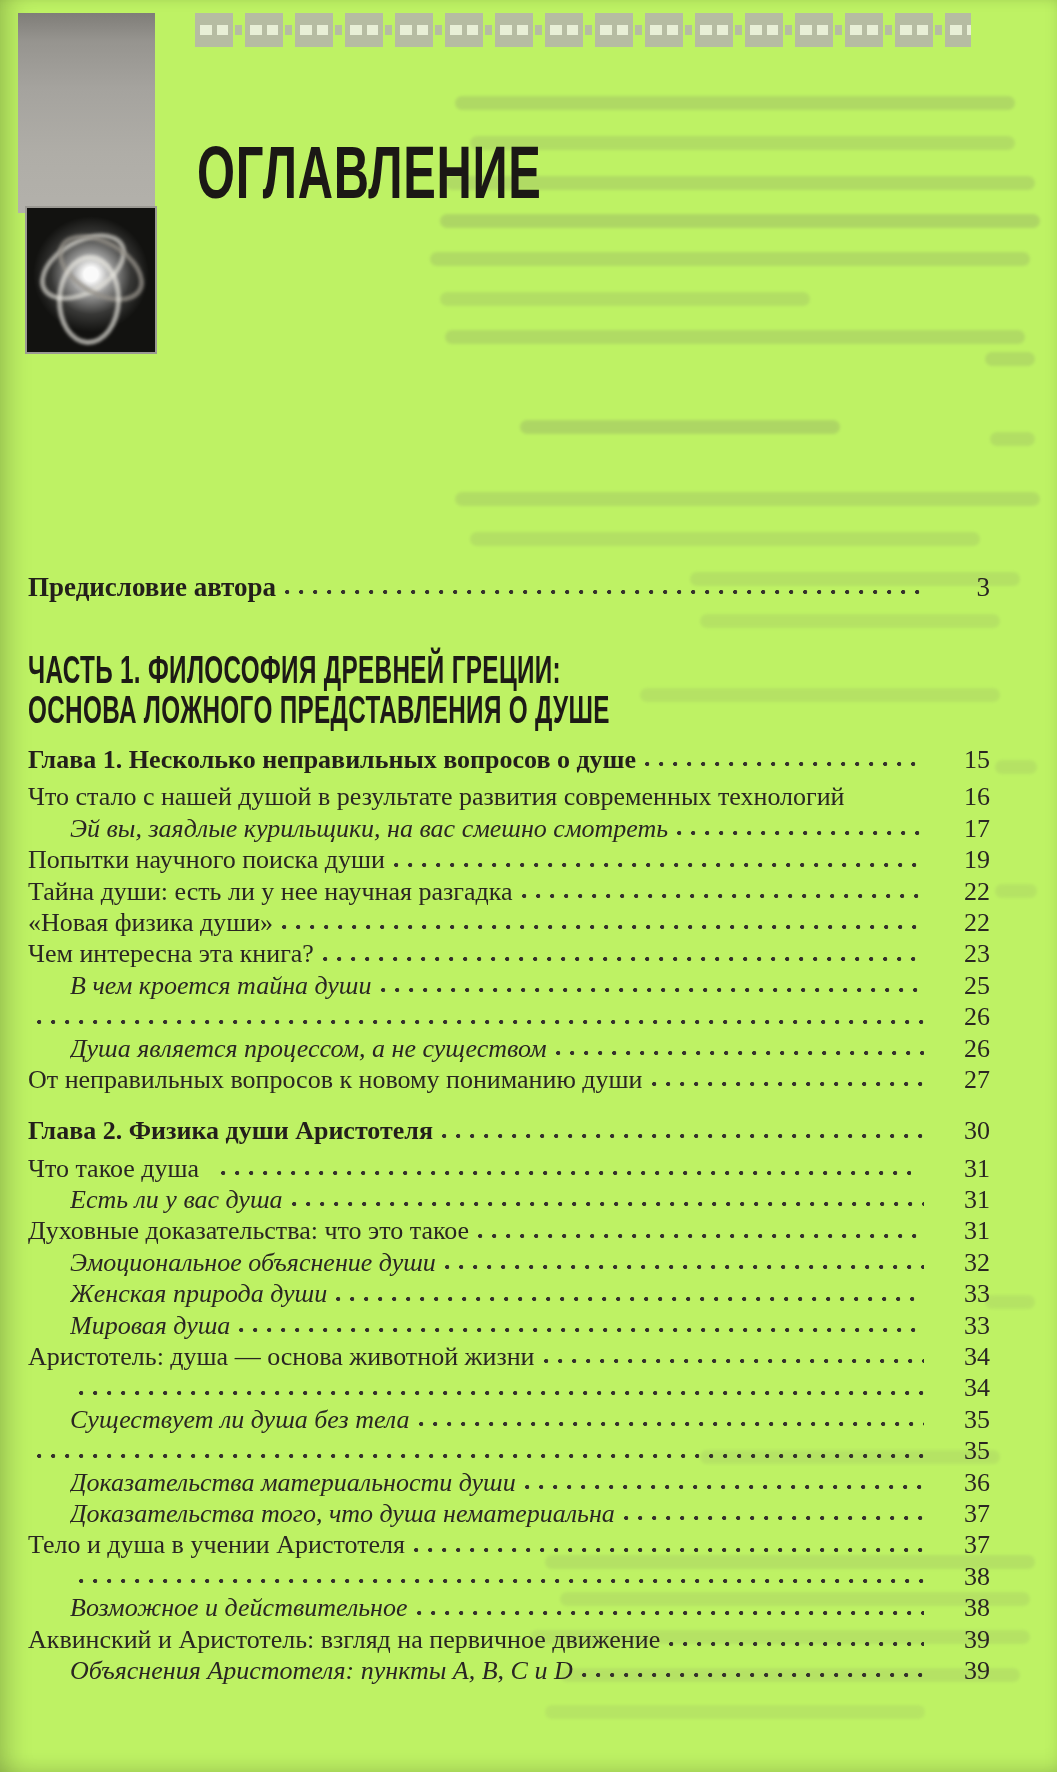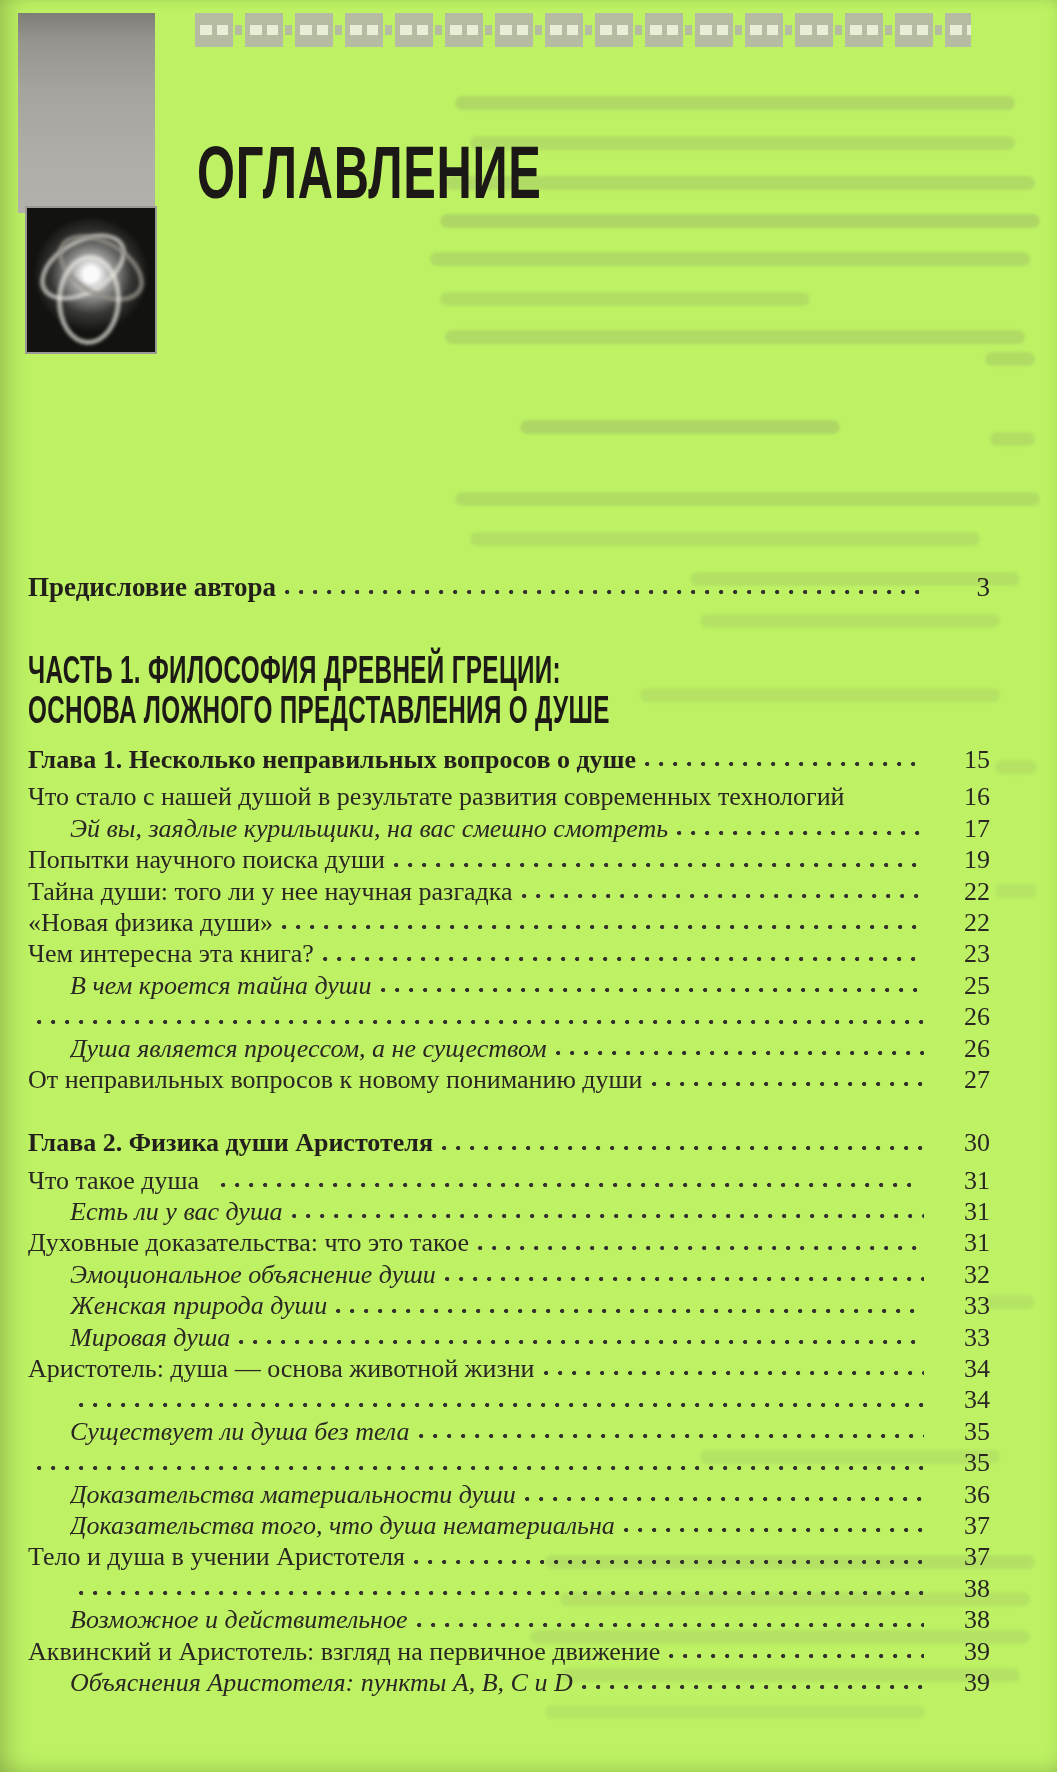--- a/index.html
+++ b/index.html
@@ -93,21 +93,21 @@
   .toc-list{
     position:absolute;left:28px;right:67px;top:744px;
   }
   .toc-row{
     display:flex;align-items:baseline;
     height:31.4px;font-size:26px;line-height:31.4px;
     white-space:nowrap;
   }
   .toc-row.chapter{font-weight:bold;margin-bottom:6px;color:#231f1b;}
   .toc-row.chapter + .toc-row{margin-top:0;gap:13px;}
-  .toc-row.gap{margin-top:32px;font-family:Liberation Serif, serif;}
+  .toc-row.gap{margin-top:20px;font-family:Liberation Serif, serif;}
   .toc-row.sub{font-style:italic;padding-left:42px;align-items:center;}
   .lbl{flex:0 0 auto;overflow:hidden;max-width:100%;}
   .dots{
     flex:1 1 auto;min-width:0;height:8px;
     align-self:flex-end;margin:0 10px 7px 9px;
     background-image:radial-gradient(circle at 2.2px 4px,#35312c 1.8px,rgba(0,0,0,0) 2.4px);
     background-size:14px 8px;background-repeat:repeat-x;background-position:0 50%;
   }
   .no-dots .dots{background-image:none;}
   .page-num{
@@ -184,21 +184,21 @@
     <span class="lbl">Эй вы, заядлые курильщики, на вас смешно смотреть</span>
     <span class="dots"></span>
     <span class="page-num">17</span>
   </div>
       <div class="toc-row plain">
     <span class="lbl">Попытки научного поиска души</span>
     <span class="dots"></span>
     <span class="page-num">19</span>
   </div>
       <div class="toc-row plain">
-    <span class="lbl">Тайна души: того ли у нее научная разгадка</span>
+    <span class="lbl">Тайна души: есть ли у нее научная разгадка</span>
     <span class="dots"></span>
     <span class="page-num">22</span>
   </div>
       <div class="toc-row plain">
     <span class="lbl">«Новая физика души»</span>
     <span class="dots"></span>
     <span class="page-num">22</span>
   </div>
       <div class="toc-row plain">
     <span class="lbl">Чем интересна эта книга?</span>

